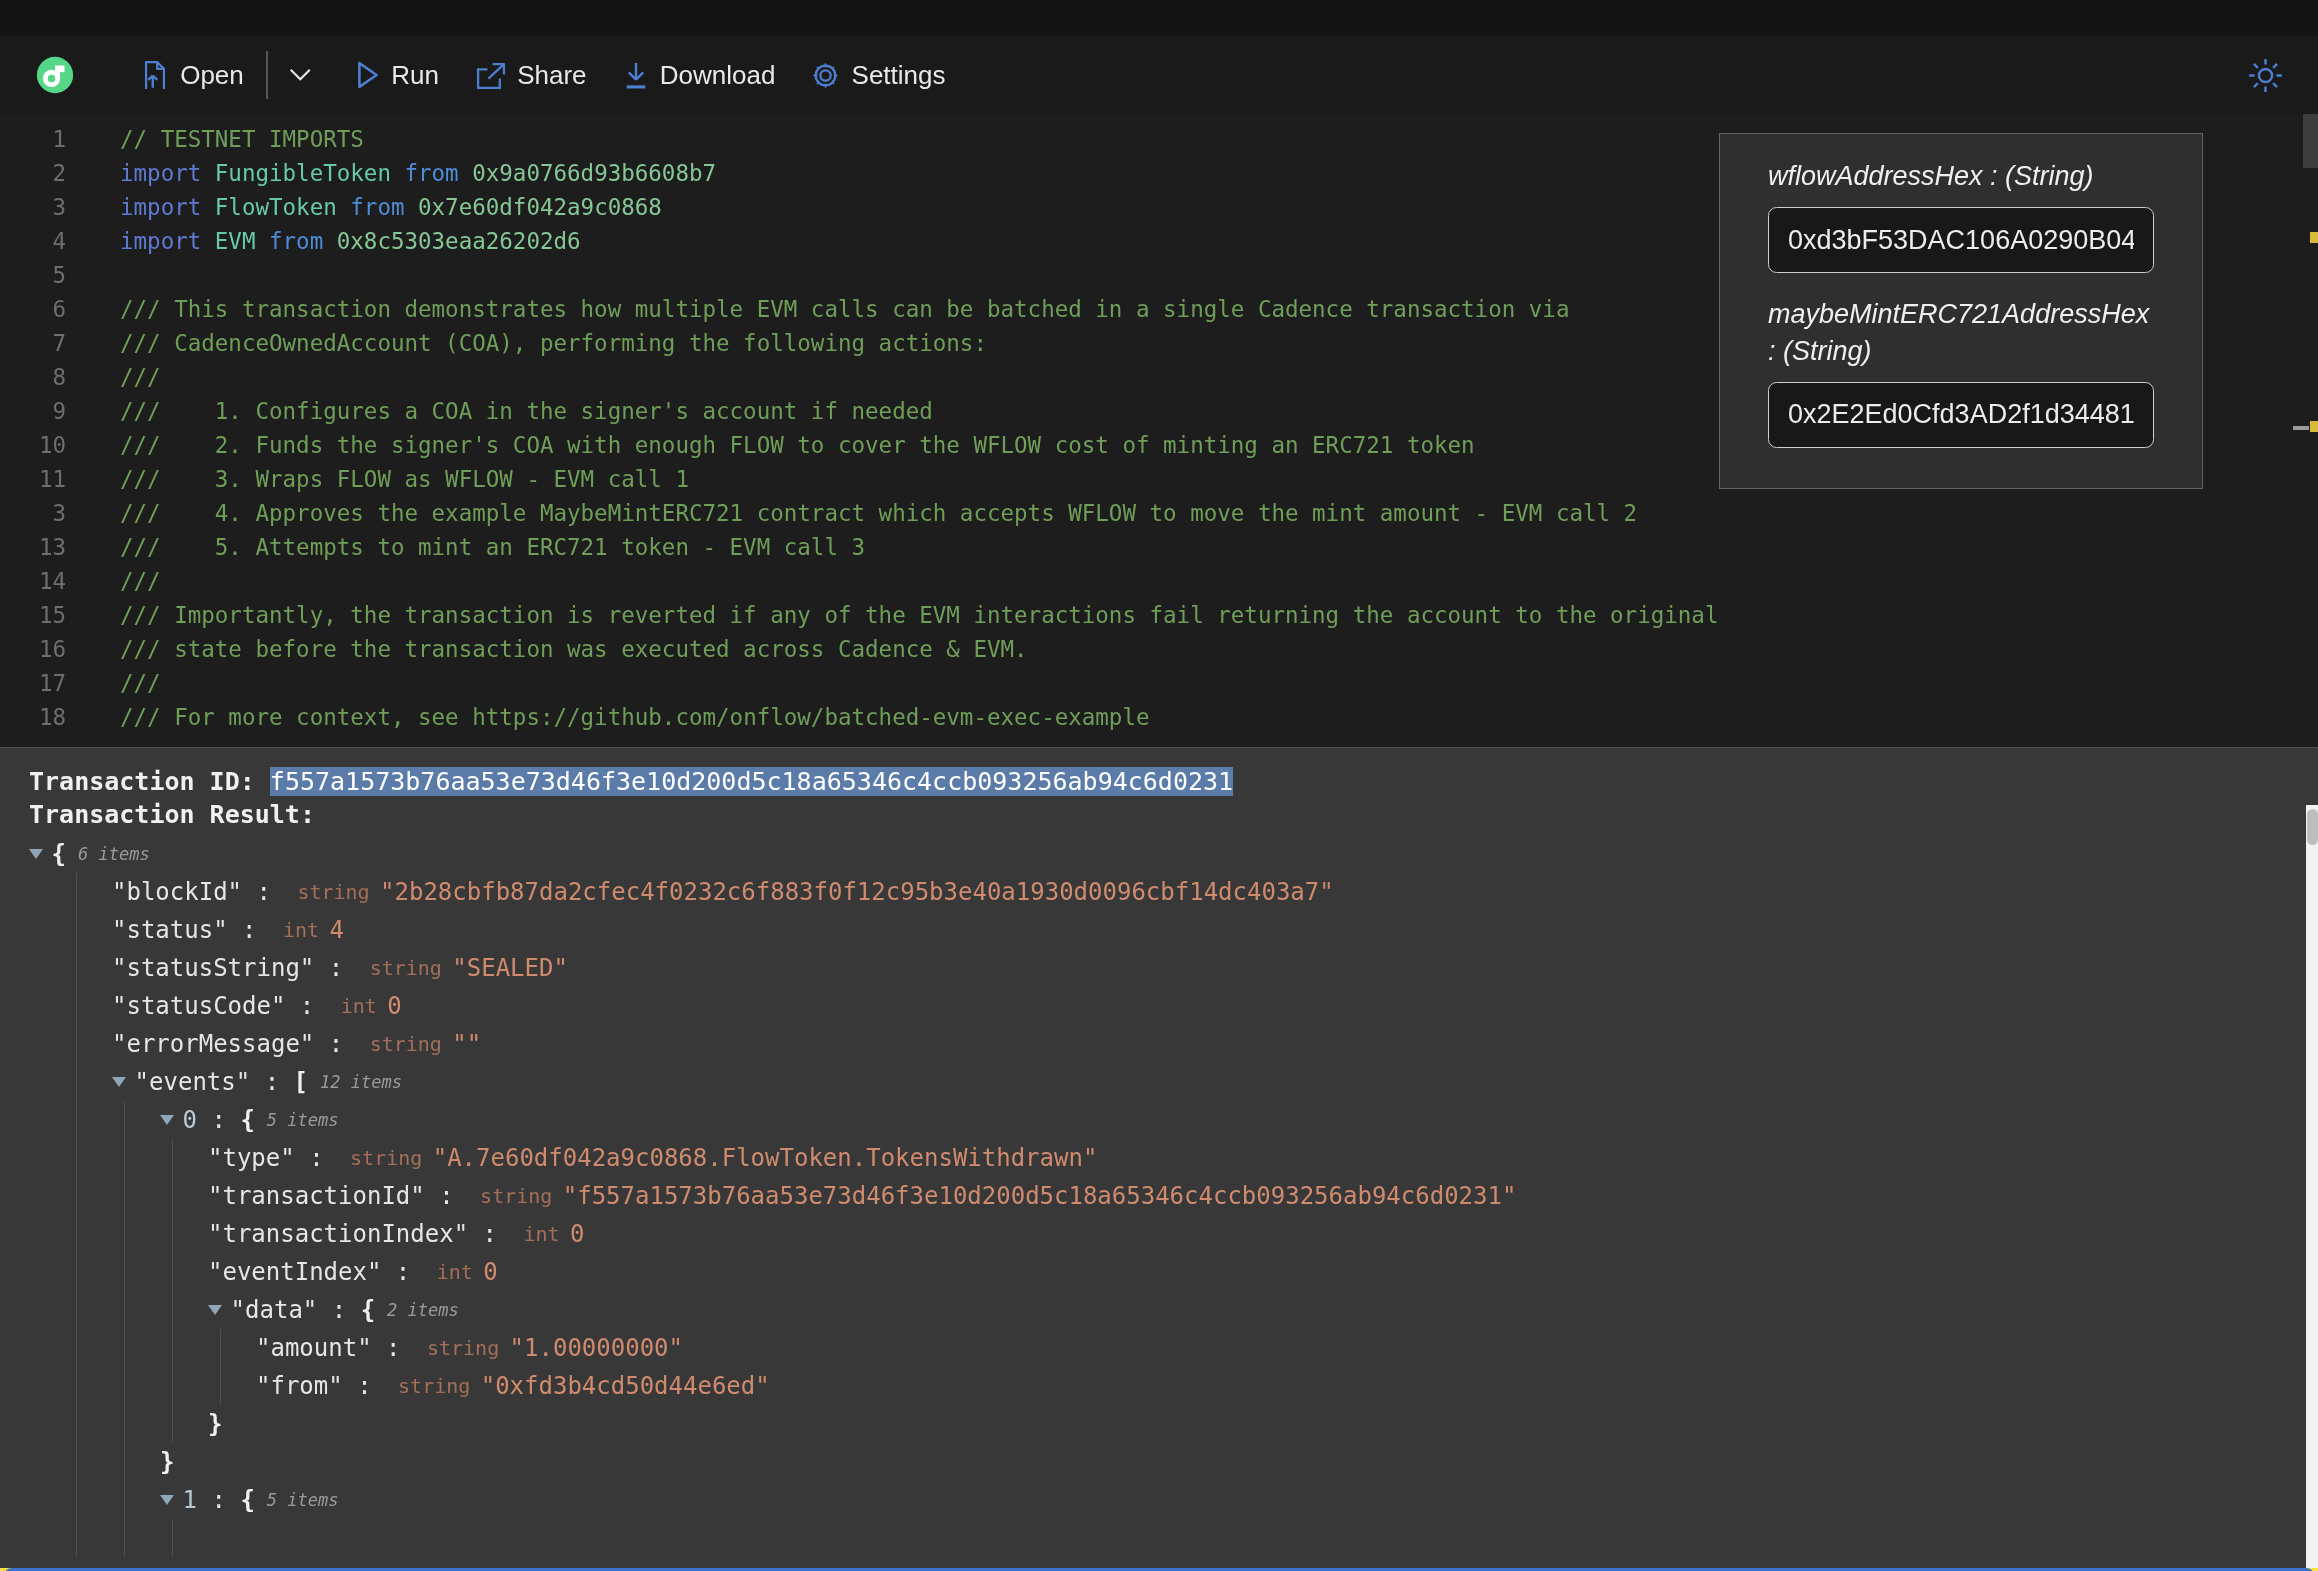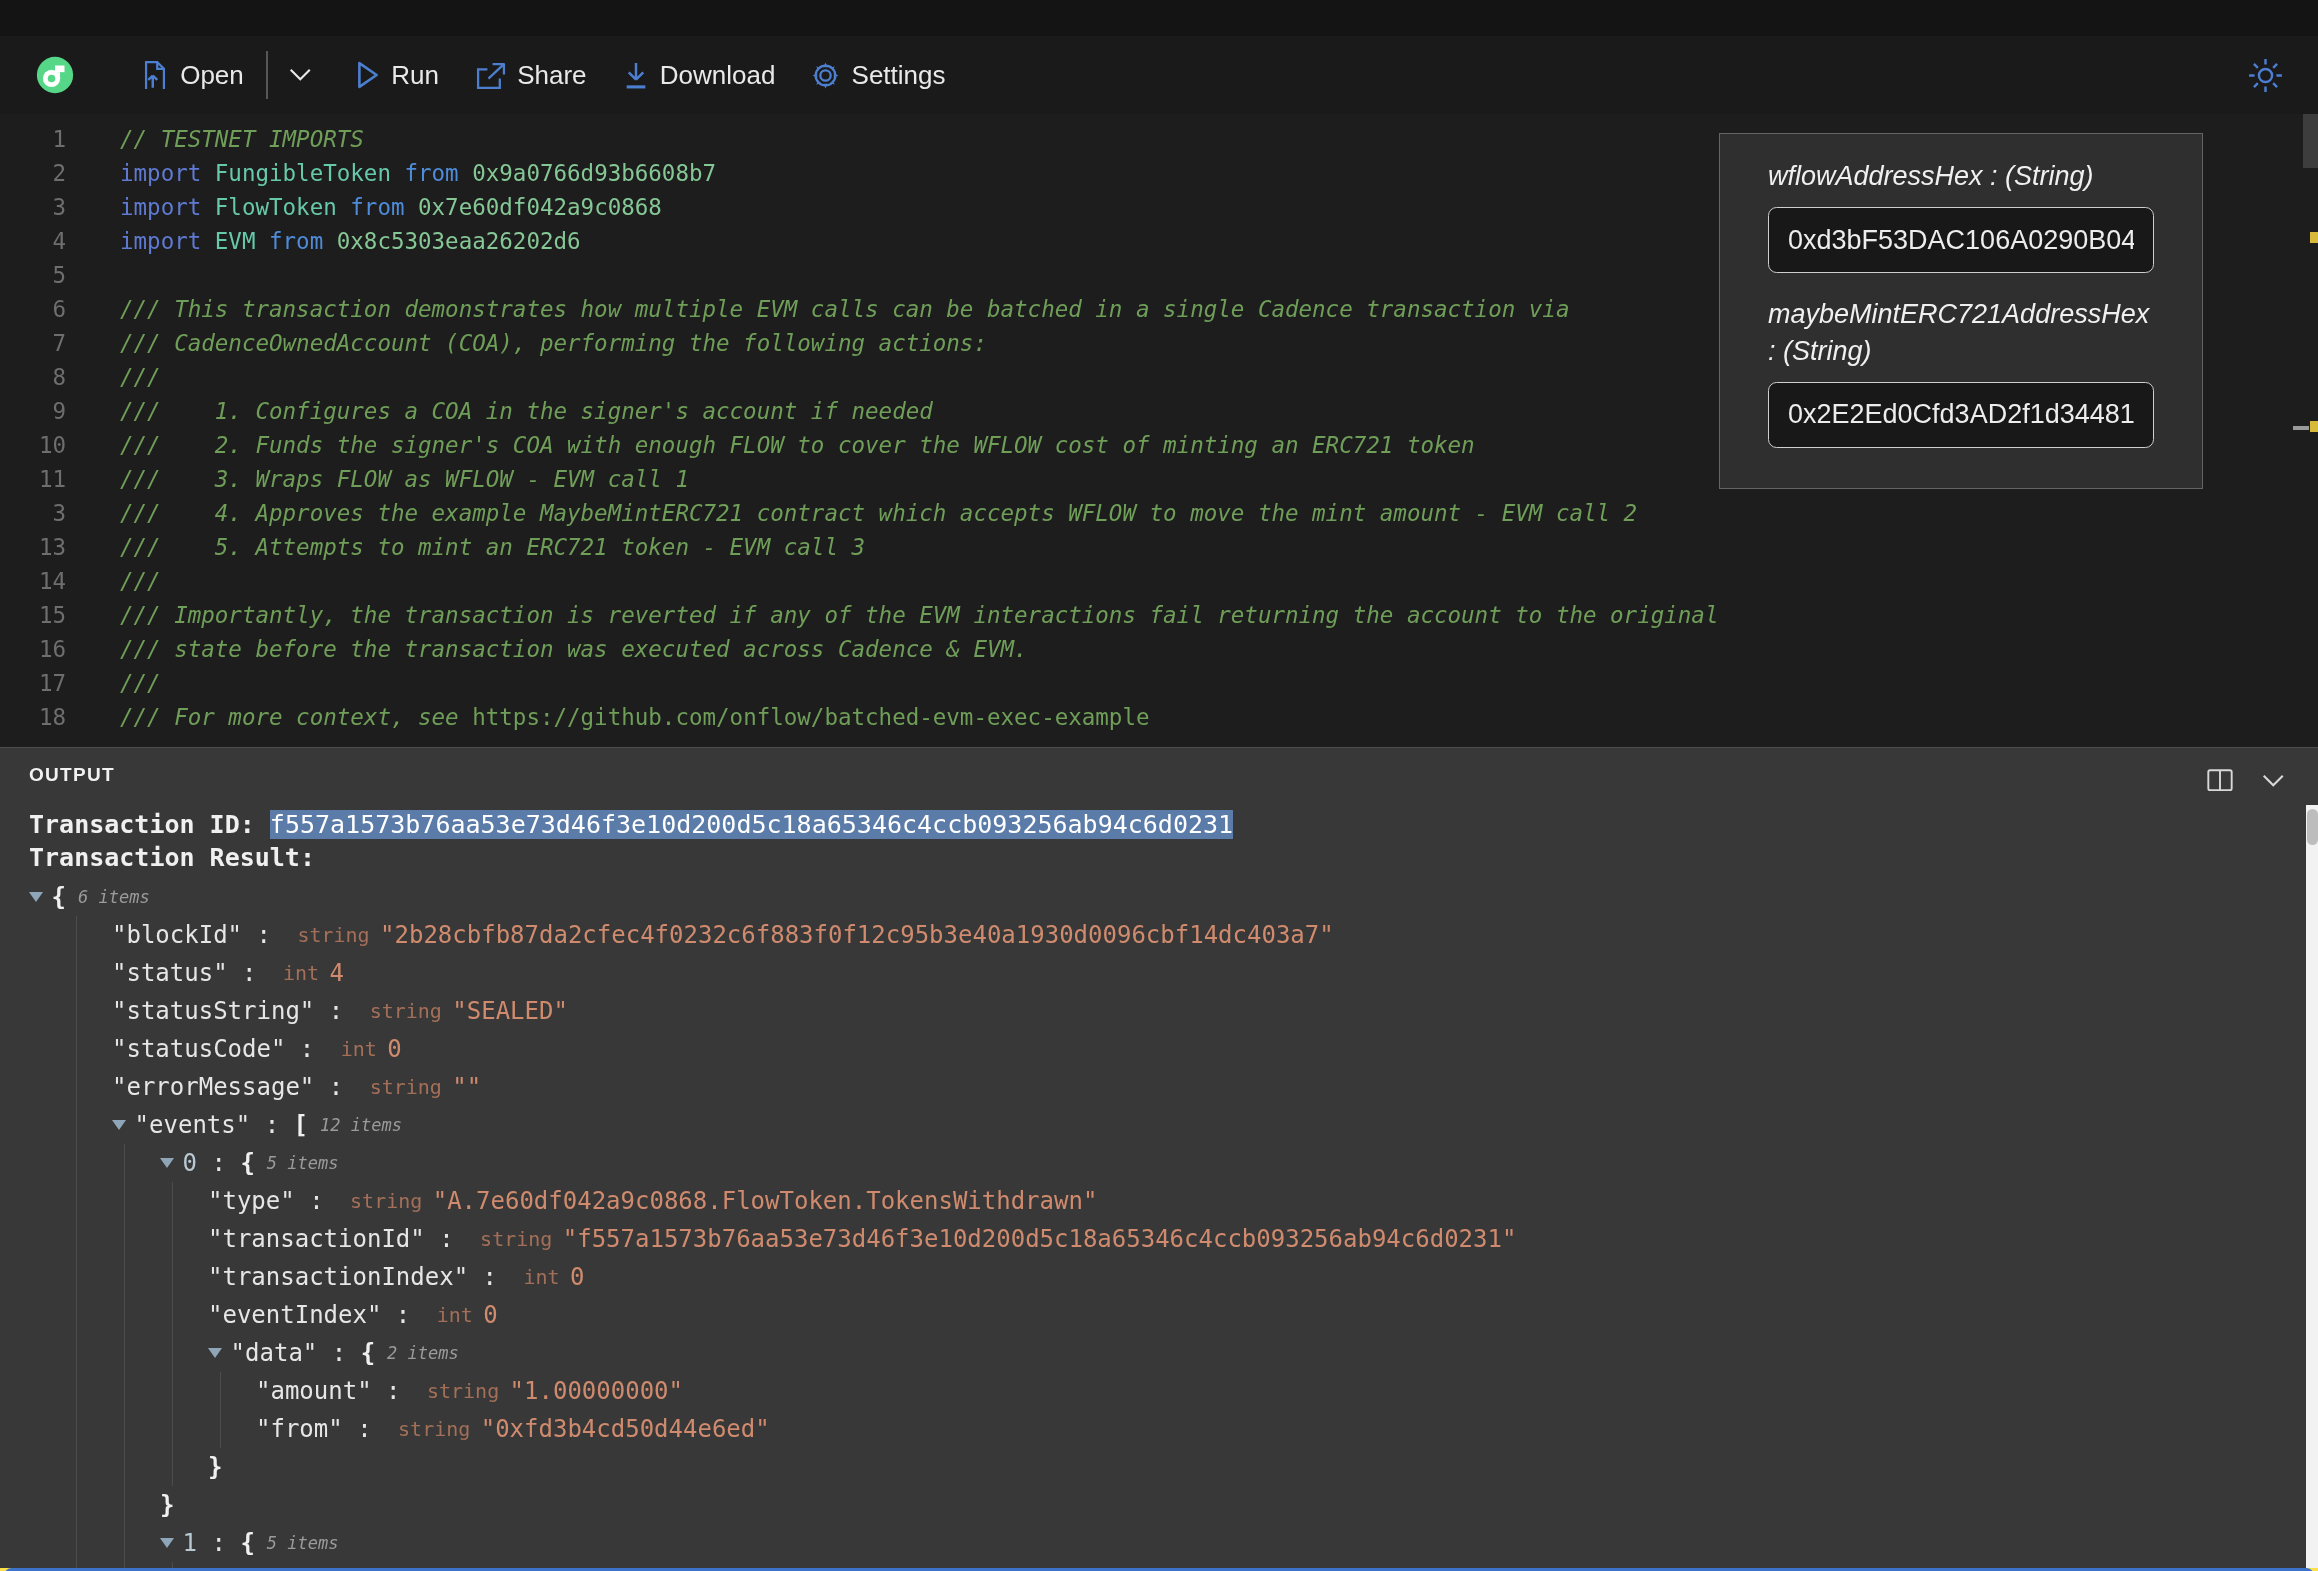--- a/index.html
+++ b/index.html
@@ -18,21 +18,21 @@
   .tb-gap { margin-left:36px; }
   .spacer { flex:1; }
   .theme-btn { margin-right:36px; cursor:pointer; display:flex; align-items:center; }
 
   
   .editor { position:absolute; top:78px; left:0; width:2319px; height:633px; background:#1d1d1d;
             font-family:"DejaVu Sans Mono", monospace; font-size:22.5px; padding-top:7.8px; overflow:hidden; }
   .code-line { display:flex; height:34px; align-items:center; white-space:pre; }
   .gutter { width:66px; text-align:right; color:#6e6e6e; flex:none; }
   .code-text { padding-left:54px; }
-  .tok-c { color:#6f9e58;font-style:italic; }
+  .tok-c { color:#6f9e58; }
   .tok-k { color:#5f7ad2; }
   .tok-f { color:#4e8cda; }
   .tok-t { color:#66c9a9; }
   .tok-a { color:#85c795; }
   .tok-u { color:#6f9e58; cursor:pointer; }
   .tok-p { color:#d4d4d4; }
 
   
   .ruler { position:absolute; top:0; right:0; width:15.6px; height:633px; }
   .ruler-thumb { position:absolute; top:0; right:0; width:15.6px; height:54px; background:#3d3d3d; }
@@ -201,32 +201,20 @@
   <div class="args">
     <div class="args-body">
       <div class="arg-label">wflowAddressHex : (String)</div>
       <input class="arg-input" type="text" value="0xd3bF53DAC106A0290B04..." style="">
       <div class="arg-label" style="width:389px;">maybeMintERC721AddressHex : (String)</div>
       <input class="arg-input" style="margin-bottom: 0px;" type="text" value="0x2E2Ed0Cfd3AD2f1d34481...">
     </div>
   </div>
 
   <div class="output">
-    <div class="out-head">
-      <span class="out-title">OUTPUT</span>
-      <span class="out-icons">
-        <svg width="26" height="22.5" viewBox="0 0 30 26" fill="none" stroke="#d8d8d8" stroke-width="2.2">
-          <rect x="1.5" y="1.5" width="27" height="23" rx="2"></rect>
-          <path d="M15 1.5 L15 24.5"></path>
-        </svg>
-        <svg width="22.5" height="13" viewBox="0 0 26 15" fill="none" stroke="#d8d8d8" stroke-width="2.4">
-          <path d="M2 2 L13 13 L24 2"></path>
-        </svg>
-      </span>
-    </div>
 
     <div class="txid-line"><span>Transaction ID: </span><span class="txid-hash">f557a1573b76aa53e73d46f3e10d200d5c18a65346c4ccb093256ab94c6d0231</span></div>
     <div class="txresult-line">Transaction Result:</div>
 
     <div class="tree" id="json-tree">
         <div class="tree-row root"><span class="tri"></span><span class="tpunct">{</span><span class="tcount">6 items</span></div>
         <div class="tree-children">
           <div class="tree-row"><span class="tkey">"blockId"</span><span class="tcolon"> : </span><span class="ttype">string</span><span class="tval">"2b28cbfb87da2cfec4f0232c6f883f0f12c95b3e40a1930d0096cbf14dc403a7"</span></div>
           <div class="tree-row"><span class="tkey">"status"</span><span class="tcolon"> : </span><span class="ttype">int</span><span class="tval">4</span></div>
           <div class="tree-row"><span class="tkey">"statusString"</span><span class="tcolon"> : </span><span class="ttype">string</span><span class="tval">"SEALED"</span></div>

